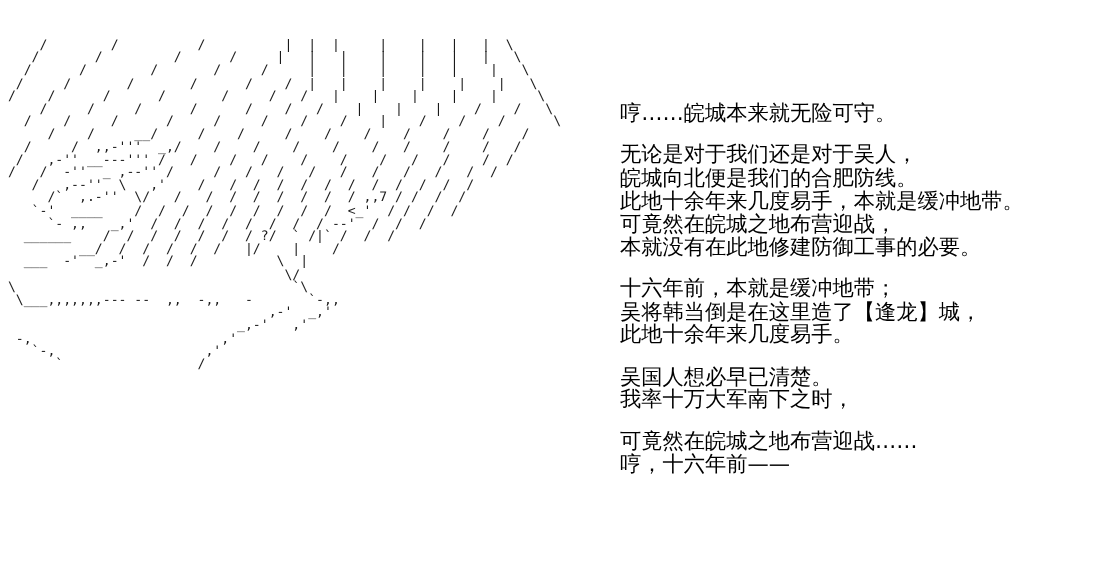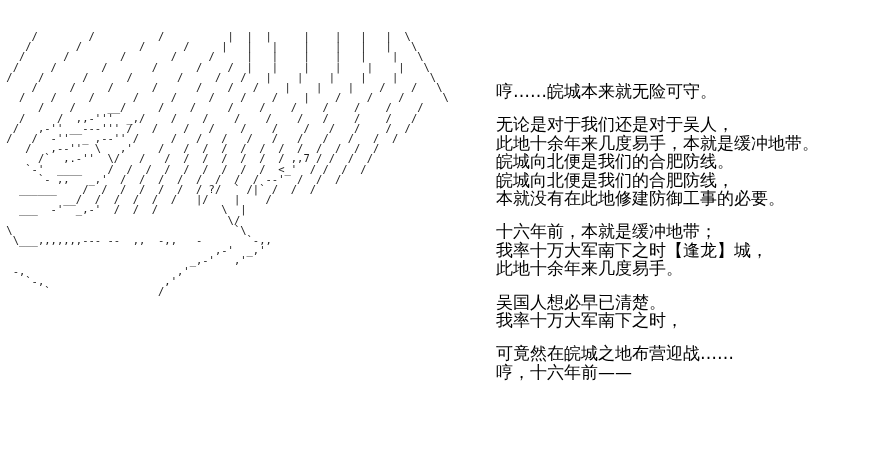--- a/index.html
+++ b/index.html
@@ -89,29 +89,29 @@
 </pre>
 
   <div id="dialogue">
 
     <div class="para">
       <span class="line">哼……皖城本来就无险可守。</span>
     </div>
 
     <div class="para">
       <span class="line">无论是对于我们还是对于吴人，</span>
+      <span class="line">皖城向北便是我们的合肥防线。</span>
       <span class="line">此地十余年来几度易手，本就是缓冲地带。</span>
-      <span class="line">皖城向北便是我们的合肥防线。</span>
-      <span class="line">皖城向北便是我们的合肥防线，</span>
+      <span class="line">可竟然在皖城之地布营迎战，</span>
       <span class="line">本就没有在此地修建防御工事的必要。</span>
     </div>
 
     <div class="para">
       <span class="line">十六年前，本就是缓冲地带；</span>
-      <span class="line">我率十万大军南下之时【逢龙】城，</span>
+      <span class="line">吴将韩当倒是在这里造了【逢龙】城，</span>
       <span class="line">此地十余年来几度易手。</span>
     </div>
 
     <div class="para">
       <span class="line">吴国人想必早已清楚。</span>
       <span class="line">我率十万大军南下之时，</span>
     </div>
 
     <div class="para">
       <span class="line">可竟然在皖城之地布营迎战……</span>

